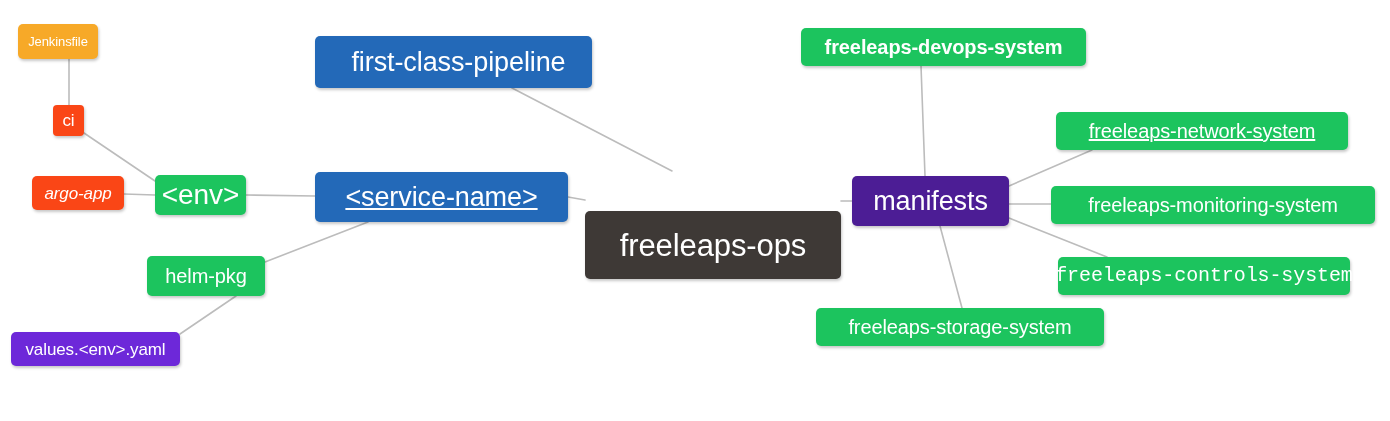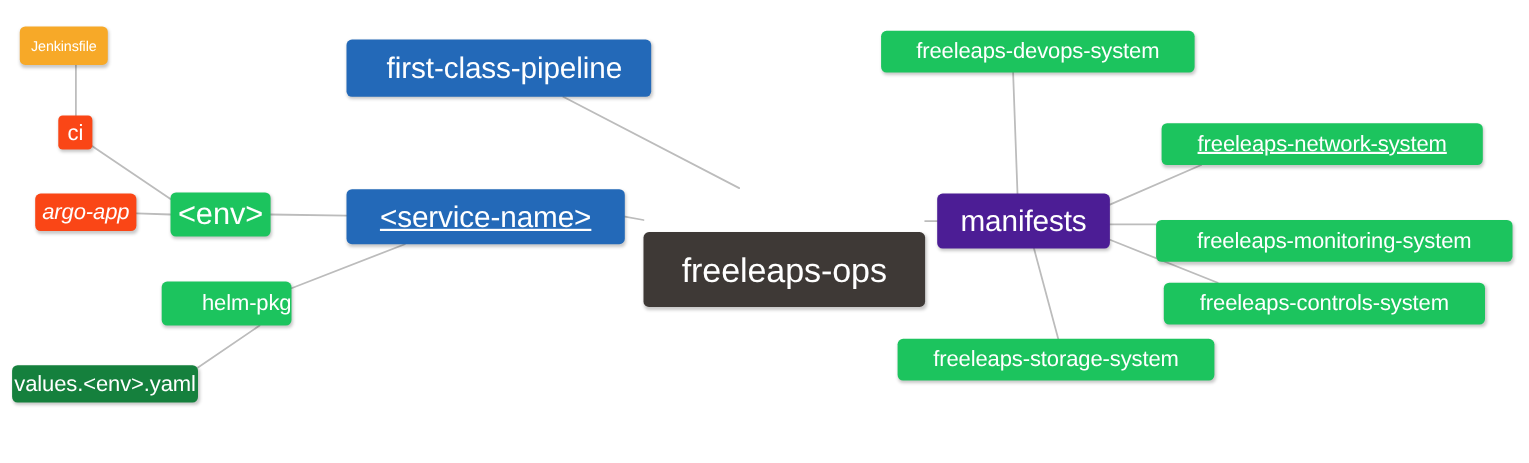--- a/index.html
+++ b/index.html
@@ -42,21 +42,21 @@
     user-select: none;
   }
   .node.sq {
     border-radius: 4px;
   }
   
   .tier-root   { font-size: 31px; margin-top: 40px; }
   .tier-major  { font-size: 27px; }
   .tier-mid    { font-size: 28px; }
   .tier-leafL  { font-size: 20px; }
-  .tier-small  { font-size: 20px; text-align: center; }
+  .tier-small  { font-size: 17px; text-align: center; }
   .tier-tiny   { font-size: 13px; }
 </style>
 </head>
 <body>
 
 <div id="canvas">
   <svg id="edges" viewBox="0 0 1390 421" xmlns="http://www.w3.org/2000/svg">
       <line x1="69" y1="59" x2="69" y2="105" stroke="#bcbcbc" stroke-width="1.6" stroke-linecap="round"></line>
       <line x1="84" y1="133" x2="155" y2="181" stroke="#bcbcbc" stroke-width="1.6" stroke-linecap="round"></line>
       <line x1="124" y1="194" x2="155" y2="195" stroke="#bcbcbc" stroke-width="1.6" stroke-linecap="round"></line>
@@ -78,47 +78,47 @@
       </div>
       <div class="node tier-small sq" style="left: 53px; top: 105px; width: 31px; height: 31px; background: rgb(250, 70, 22);">
         <span>ci</span>
       </div>
       <div class="node tier-small" style="left: 32px; top: 176px; width: 92px; height: 34px; background: rgb(250, 70, 22); font-style: italic;">
         <span>argo-app</span>
       </div>
       <div class="node tier-mid" style="left: 155px; top: 175px; width: 91px; height: 40px; background: rgb(28, 196, 94);">
         <span>&lt;env&gt;</span>
       </div>
-      <div class="node tier-leafL" style="left: 147px; top: 256px; width: 118px; height: 40px; background: rgb(28, 196, 94); justify-content: flex-end;">
+      <div class="node tier-leafL" style="left: 147px; top: 256px; width: 118px; height: 40px; background: rgb(28, 196, 94);">
         <span>helm-pkg</span>
       </div>
-      <div class="node tier-small" style="left: 11px; top: 332px; width: 169px; height: 34px; background: #15803d;">
+      <div class="node tier-small" style="left: 11px; top: 332px; width: 169px; height: 34px; background: #6d28d9;">
         <span>values.&lt;env&gt;.yaml</span>
       </div>
       <div class="node tier-major" style="left: 315px; top: 172px; width: 253px; height: 50px; background: rgb(35, 105, 184); text-decoration: underline;">
         <span>&lt;service-name&gt;</span>
       </div>
       <div class="node tier-major" style="left: 315px; top: 36px; width: 277px; height: 52px; background: rgb(35, 105, 184); padding-left: 10px;">
         <span>first-class-pipeline</span>
       </div>
       <div class="node tier-root" style="left: 585px; top: 171px; width: 256px; height: 68px; background: rgb(62, 57, 54);">
         <span>freeleaps-ops</span>
       </div>
       <div class="node tier-major" style="left: 852px; top: 176px; width: 157px; height: 50px; background: #4c1d95;">
         <span>manifests</span>
       </div>
-      <div class="node tier-leafL" style="left: 801px; top: 28px; width: 285px; height: 38px; background: rgb(28, 196, 94);">
+      <div class="node tier-leafL" style="left: 801px; top: 28px; width: 285px; height: 38px; background: rgb(28, 196, 94); font-weight: bold;">
         <span>freeleaps-devops-system</span>
       </div>
       <div class="node tier-leafL" style="left: 1056px; top: 112px; width: 292px; height: 38px; background: rgb(28, 196, 94); text-decoration: underline;">
         <span>freeleaps-network-system</span>
       </div>
-      <div class="node tier-leafL" style="left: 1051px; top: 200px; width: 324px; height: 38px; background: rgb(28, 196, 94);">
+      <div class="node tier-leafL" style="left: 1051px; top: 186px; width: 324px; height: 38px; background: rgb(28, 196, 94);">
         <span>freeleaps-monitoring-system</span>
       </div>
-      <div class="node tier-leafL" style="left: 1058px; top: 257px; width: 292px; height: 38px; background: rgb(28, 196, 94);">
+      <div class="node tier-leafL" style="left: 1058px; top: 257px; width: 292px; height: 38px; background: rgb(28, 196, 94); font-family: Liberation Mono, monospace;">
         <span>freeleaps-controls-system</span>
       </div>
       <div class="node tier-leafL" style="left: 816px; top: 308px; width: 288px; height: 38px; background: rgb(28, 196, 94);">
         <span>freeleaps-storage-system</span>
       </div>
     </div>
 </div>
 
 </body></html>

